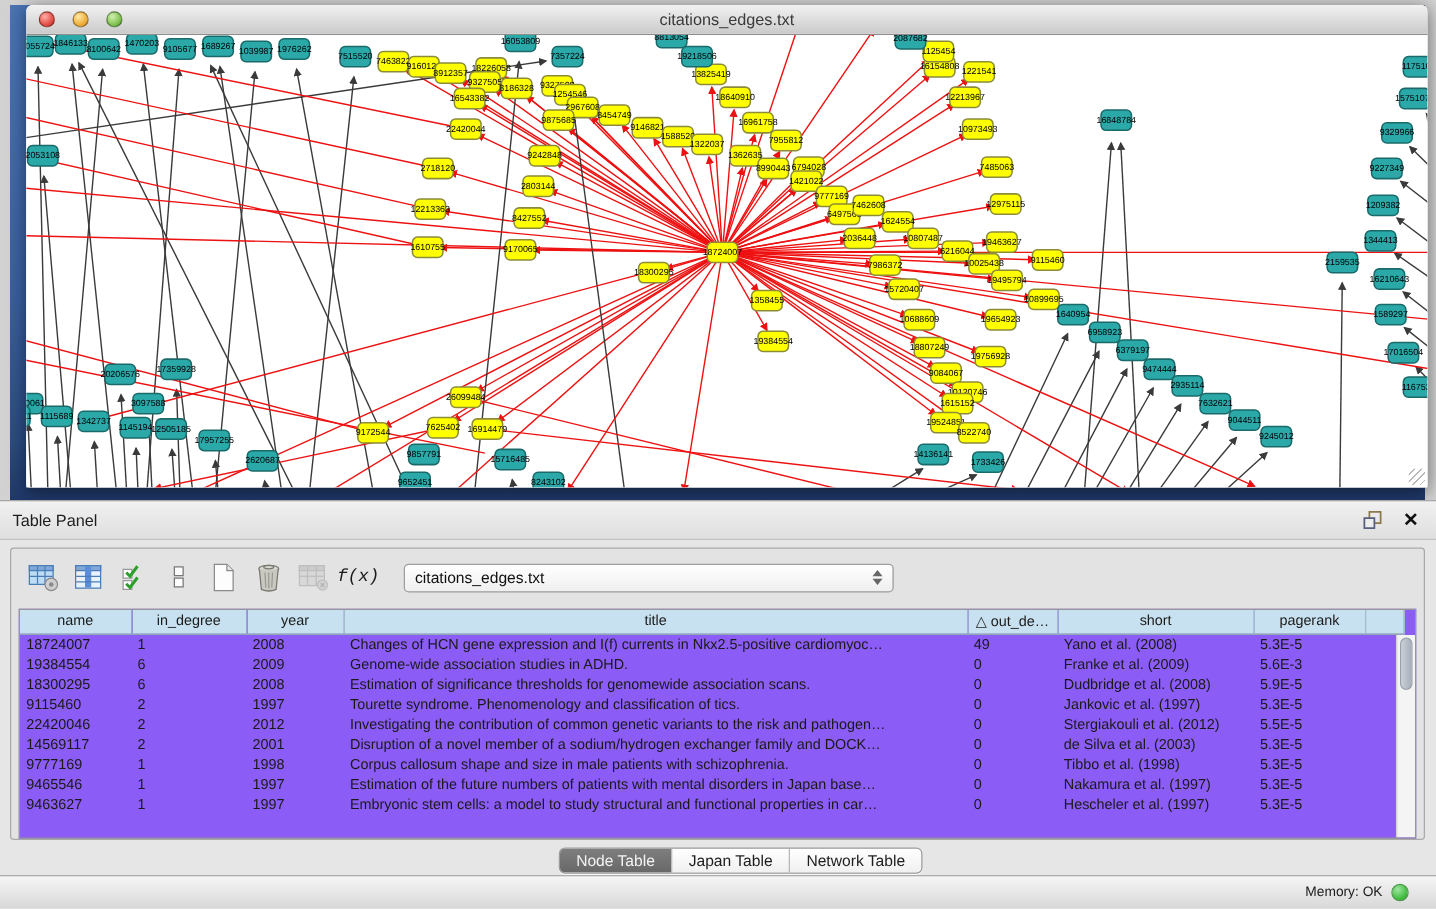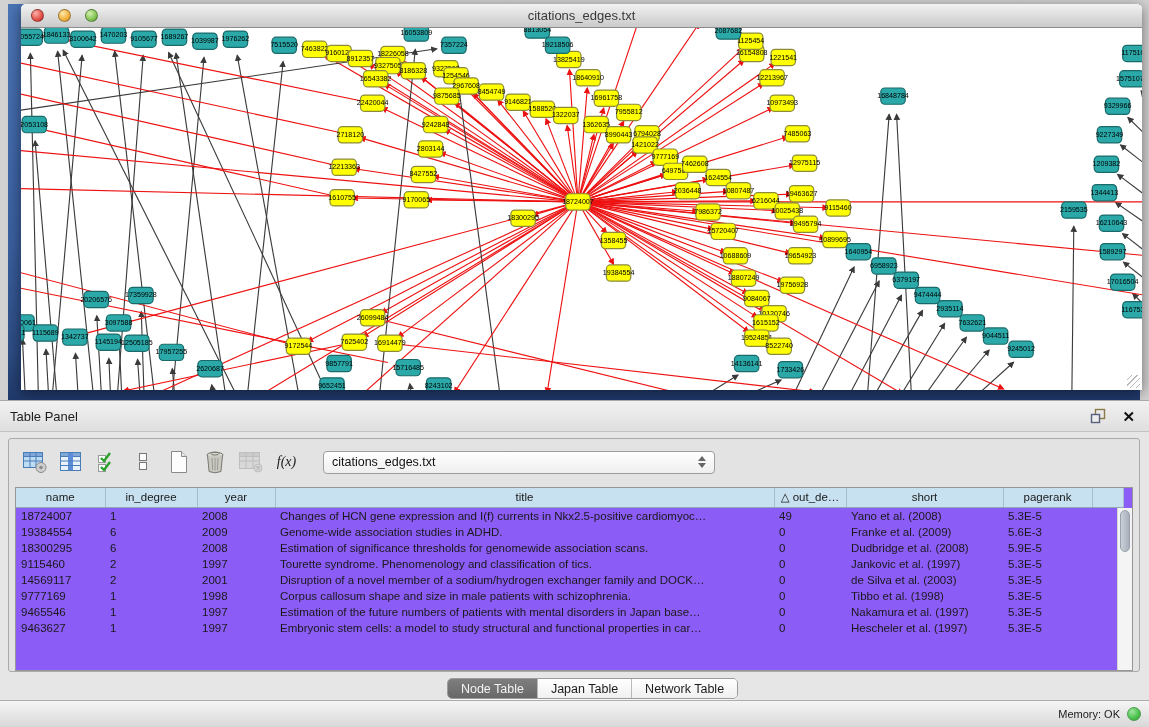--- a/index.html
+++ b/index.html
@@ -38,21 +38,21 @@
   .tp-icons { display:flex; align-items:center; gap:16px; }
   .close-x { font-size:15px; font-weight:bold; color:#111; line-height:1; cursor:default; }
 
   
   .panel-body { position:relative; width:1149px; height:268px; background:#E6E6E6; }
   .tool-table-panel { position:absolute; left:8px; right:9px; top:6px; height:234px;
                       border:1px solid #A9A9A9; border-radius:3px; background:#E3E3E3; }
   .toolbar { height:46px; display:flex; align-items:center; padding-left:12px; }
   .tb-icon { width:27px; height:26px; display:flex; align-items:center; justify-content:center;
              margin-right:9px; }
-  .fx { font-size:14px; font-style:italic; color:#1a1a1a; font-family:Liberation Serif, serif; }
+  .fx { font-size:14px; font-style:italic; color:#1a1a1a; font-family:Liberation Mono, monospace; }
   .combo { margin-left:14px; width:392px; height:23px; border:1px solid #9E9E9E; border-radius:4px;
            background:linear-gradient(#FFFFFF,#EFEFEF); display:flex; align-items:center;
            padding:0 8px; font-size:12.5px; color:#111; position:relative; }
   .combo-arrows { position:absolute; right:8px; top:4px; display:flex; flex-direction:column; gap:2px; }
   .combo-arrows i { display:block; width:0; height:0; border-left:4px solid transparent;
                     border-right:4px solid transparent; }
   .arr-up   { border-bottom:5px solid #666; }
   .arr-down { border-top:5px solid #666; }
 
   
@@ -78,21 +78,21 @@
   .seg-btn { padding:0 13px; font-size:12.5px; display:flex; align-items:center;
              background:linear-gradient(#FFFFFF,#F0F0F0); color:#1d1d1d;
              border-right:1px solid #B9B9B9; }
   .seg-btn:last-child { border-right:none; }
   .seg-btn.selected { background:linear-gradient(#7E7E7E,#686868); color:#F3F3F3; }
 
   
   .statusbar { position:absolute; left:0; bottom:0; width:1149px; height:27px;
                background:linear-gradient(#F5F5F5,#D8D8D8); border-top:1px solid #ACACAC;
                display:flex; align-items:center; justify-content:flex-end;
-               padding-right:8px; gap:7px; font-size:11px; color:#1c1c1c; }
+               padding-right:22px; gap:7px; font-size:11px; color:#1c1c1c; }
   .memdot { width:14px; height:14px; border-radius:50%; border:1px solid #4E9A4E;
             background:radial-gradient(circle at 35% 30%, #9fe69f, #49c049 60%, #2f9c2f); }
 </style>
 </head>
 <body>
 
 <div class="app">
 
   <div class="top-section">
     <div class="desktop"></div>
@@ -893,20 +893,30 @@
                 <td>9115460</td>
                 <td>2</td>
                 <td>1997</td>
                 <td>Tourette syndrome. Phenomenology and classification of tics.</td>
                 <td>0</td>
                 <td>Jankovic et al. (1997)</td>
                 <td>5.3E-5</td>
                 <td></td>
               </tr>
               <tr>
+                <td>22420046</td>
+                <td>2</td>
+                <td>2012</td>
+                <td>Investigating the contribution of common genetic variants to the risk and pathogen…</td>
+                <td>0</td>
+                <td>Stergiakouli et al. (2012)</td>
+                <td>5.5E-5</td>
+                <td></td>
+              </tr>
+              <tr>
                 <td>14569117</td>
                 <td>2</td>
                 <td>2001</td>
                 <td>Disruption of a novel member of a sodium/hydrogen exchanger family and DOCK…</td>
                 <td>0</td>
                 <td>de Silva et al. (2003)</td>
                 <td>5.3E-5</td>
                 <td></td>
               </tr>
               <tr>

